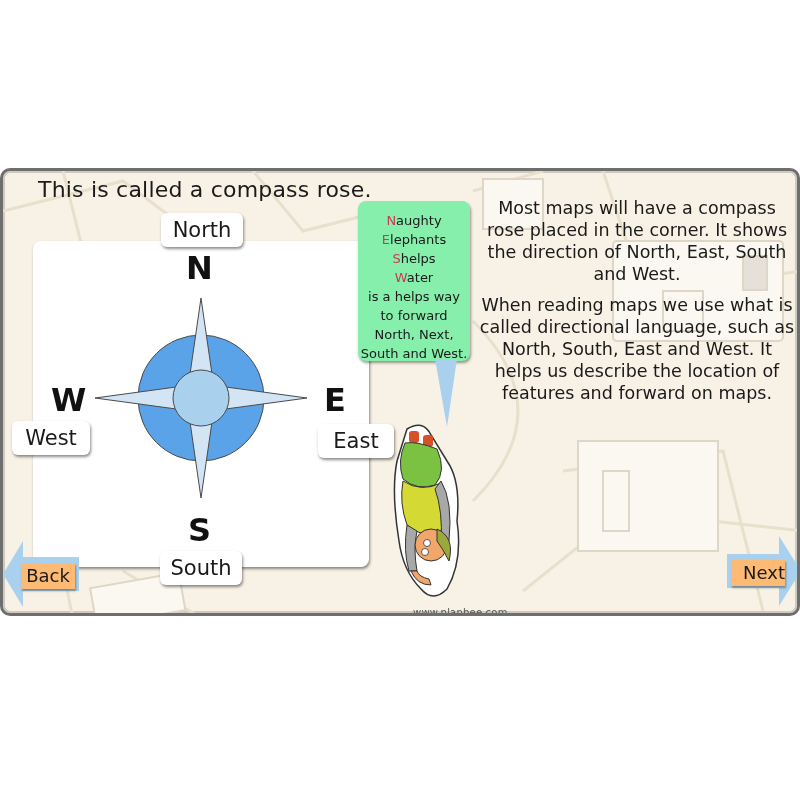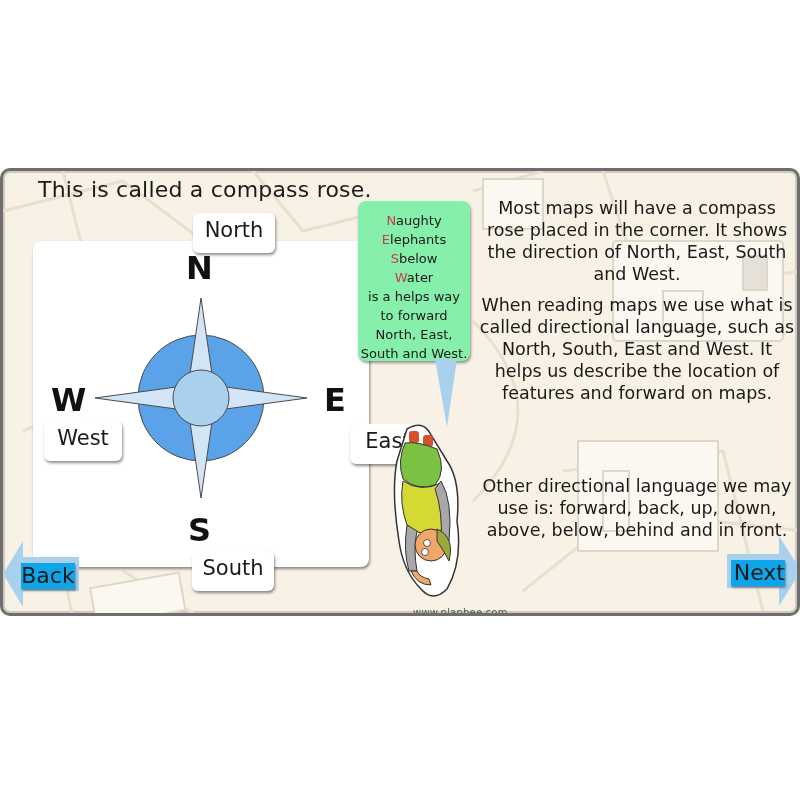--- a/index.html
+++ b/index.html
@@ -16,21 +16,21 @@
     position: absolute; left: 35px; top: 6px; font-size: 22px; color: #1a1a1a; letter-spacing: 0.2px;
   }
   .compass-card {
     position: absolute; left: 30px; top: 70px; width: 336px; height: 326px;
     background: #ffffff; border-radius: 8px;
     box-shadow: 1px 2px 3px rgba(0,0,0,0.45);
   }
   .label-box {
     position: absolute; background: #ffffff; border-radius: 6px;
     box-shadow: 1px 2px 3px rgba(0,0,0,0.45);
-    font-size: 21px; color: #1a1a1a; text-align: center; line-height: 34px; height: 40px; margin-left: 32px;
+    font-size: 21px; color: #1a1a1a; text-align: center; line-height: 34px; height: 34px;
   }
   .lbl-north { left: 158px; top: 42px; width: 82px; }
   .lbl-west { left: 9px; top: 250px; width: 78px; }
   .lbl-east { left: 315px; top: 253px; width: 76px; }
   .lbl-south { left: 157px; top: 380px; width: 82px; }
   .letter { position: absolute; font-weight: bold; font-size: 32px; color: #111; font-family: "DejaVu Sans", sans-serif; }
   .l-n { left: 183px; top: 78px; }
   .l-w { left: 48px; top: 210px; }
   .l-e { left: 321px; top: 210px; }
   .l-s { left: 185px; top: 340px; }
@@ -47,21 +47,21 @@
     position: absolute; left: 474px; width: 320px; text-align: center; font-size: 17.5px; line-height: 22px; color: #1a1a1a;
   }
   .p1 { top: 26px; }
   .p2 { top: 123px; }
   .p3 { top: 304px; }
   .kid { position: absolute; left: 384px; top: 250px; }
   .nav-btn { position: absolute; cursor: pointer; }
   .back-btn { left: 0; top: 370px; width: 80px; height: 66px; }
   .next-btn { left: 720px; top: 365px; width: 80px; height: 70px; }
   .nav-label {
-    position: absolute; background: #0ea5e9; font-size: 22px; color: #1a1a1a;
+    position: absolute; background: #fdba74; font-size: 18px; color: #1a1a1a;
     line-height: 26px; height: 26px; text-align: center;
     box-shadow: 1px 2px 2px rgba(0,0,0,0.35);
   }
   .back-label { left: 18px; top: 22px; width: 54px; }
   .next-label { left: 8px; top: 24px; width: 54px; text-align: right; }
   .credit { position: absolute; left: 370px; top: 436px; font-size: 10px; color: #555; letter-spacing: 0.2px; margin-left: 40px; }
 </style>
 </head>
 <body>
 
@@ -109,34 +109,33 @@
   <div class="letter l-s">S</div>
 
   <div class="label-box lbl-north">North</div>
   <div class="label-box lbl-west">West</div>
   <div class="label-box lbl-east">East</div>
   <div class="label-box lbl-south">South</div>
 
   <div class="bubble">
     <div><span class="red">N</span><span>aughty</span></div>
     <div><span class="red">E</span><span>lephants</span></div>
-    <div><span class="red">S</span><span>below</span></div>
+    <div><span class="red">S</span><span>helps</span></div>
     <div><span class="red">W</span><span>ater</span></div>
     <div>is a helps way</div>
     <div>to forward</div>
-    <div>North, East,</div>
+    <div>North, Next,</div>
     <div>South and West.</div>
   </div>
   <svg class="bubble-tail" width="24" height="70" viewBox="0 0 24 70">
     <polygon points="0,0 22,0 12,68" fill="#a9d1ee"></polygon>
   </svg>
 
   <div class="para p1">Most maps will have a compass rose placed in the corner. It shows the direction of North, East, South and West.</div>
   <div class="para p2">When reading maps we use what is called directional language, such as North, South, East and West. It helps us describe the location of features and forward on maps.</div>
-  <div class="para p3">Other directional language we may use is: forward, back, up, down, above, below, behind and in front.</div>
 
   <svg class="kid" width="80" height="180" viewBox="0 0 80 180">
     <path d="M20 8 Q36 -2 44 14 L60 40 Q74 60 70 100 Q76 140 60 168 Q46 182 34 168 Q16 150 12 120 Q4 70 10 40 Z" fill="#ffffff" stroke="#333" stroke-width="1.5"></path>
     <rect x="22" y="10" width="10" height="12" rx="3" fill="#d6502a"></rect>
     <rect x="36" y="14" width="10" height="12" rx="3" fill="#d6502a"></rect>
     <path d="M18 22 Q30 20 50 28 Q60 50 48 64 Q30 70 16 58 Q10 40 18 22 Z" fill="#7cc242" stroke="#333" stroke-width="1"></path>
     <path d="M16 60 Q34 72 54 62 Q64 90 54 110 Q34 118 20 104 Q12 82 16 60 Z" fill="#d4d934" stroke="#333" stroke-width="1"></path>
     <path d="M54 60 Q66 80 62 120 L54 122 Q56 90 48 68 Z" fill="#a8a8a8" stroke="#333" stroke-width="1"></path>
     <path d="M20 104 Q16 130 22 150 L30 150 Q26 128 30 110 Z" fill="#a8a8a8" stroke="#333" stroke-width="1"></path>
     <circle cx="44" cy="124" r="16" fill="#f2a76a" stroke="#333" stroke-width="1"></circle>

